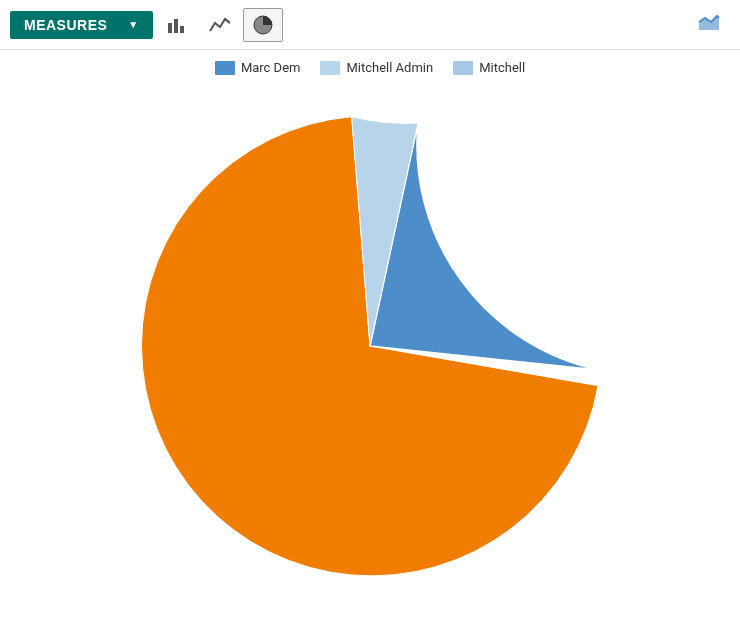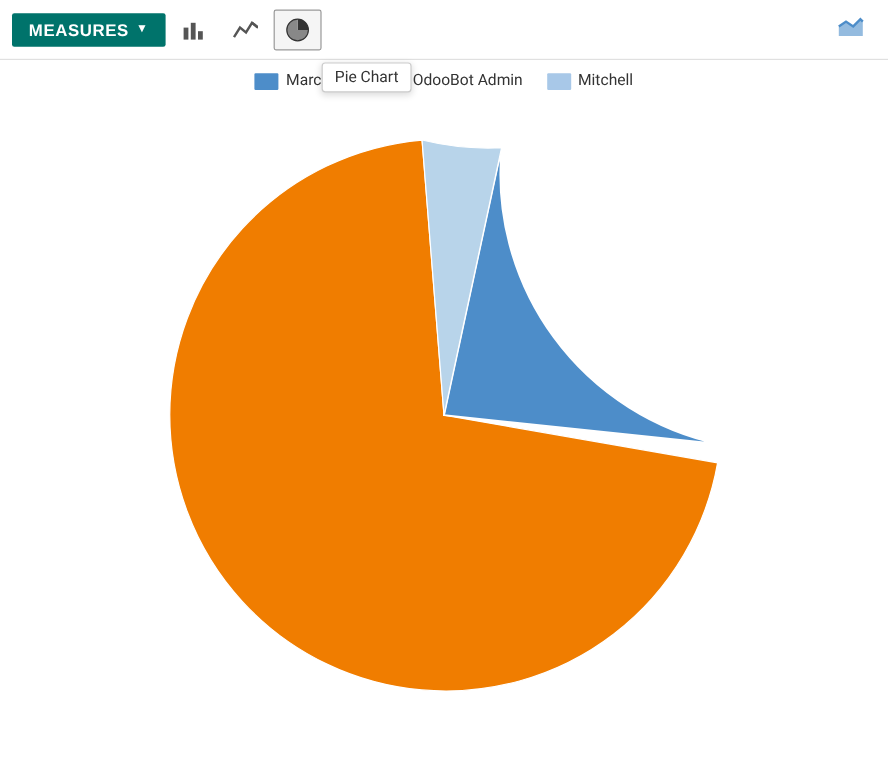--- a/index.html
+++ b/index.html
@@ -25,21 +25,21 @@
     .measures-btn {
       background: #00736b;
       color: #fff;
       border: none;
       padding: 6px 14px;
       font-size: 14px;
       font-weight: 600;
       cursor: pointer;
       display: flex;
       align-items: center;
-      gap: 6px;
+      gap: 21px;
       border-radius: 2px;
       letter-spacing: 0.5px;
     }
 
     .measures-btn .arrow {
       font-size: 10px;
     }
 
     .chart-type-btn {
       background: none;
@@ -156,33 +156,30 @@
 
   <div class="spacer"></div>
 
   <button class="area-btn" title="Area Chart">
     <svg width="24" height="20" viewBox="0 0 24 20" fill="none" xmlns="http://www.w3.org/2000/svg">
       <polygon points="2,18 2,10 8,6 14,10 20,4 22,6 22,18" fill="#4d8dc9" opacity="0.6"></polygon>
       <polyline points="2,10 8,6 14,10 20,4 22,6" stroke="#4d8dc9" stroke-width="2" fill="none"></polyline>
     </svg>
   </button>
 
-  <div class="tooltip">
-    <span>Pie Chart</span>
-  </div>
 </div>
 
 <div class="legend">
   <div class="legend-item">
     <div class="legend-color" style="background:#4d8dc9;"></div>
     <span>Marc Dem</span>
   </div>
   <div class="legend-item">
     <div class="legend-color" style="background:#b8d4ea;"></div>
-    <span>OdooBot Admin</span>
+    <span>Mitchell Admin</span>
   </div>
   <div class="legend-item">
     <div class="legend-color" style="background:#a8c8e8;"></div>
     <span>Mitchell</span>
   </div>
 </div>
 
 <div class="chart-container">
   <svg width="520" height="490" viewBox="0 0 520 490" xmlns="http://www.w3.org/2000/svg">
 

